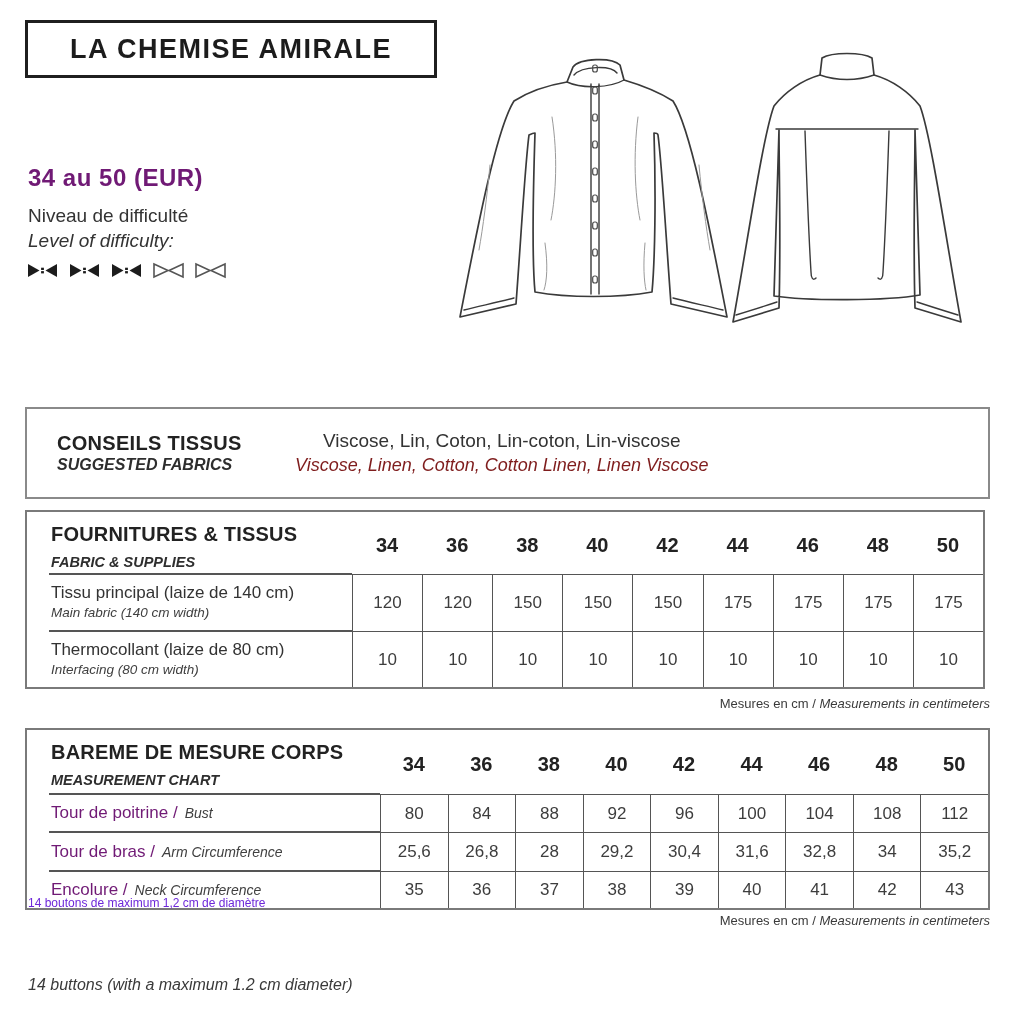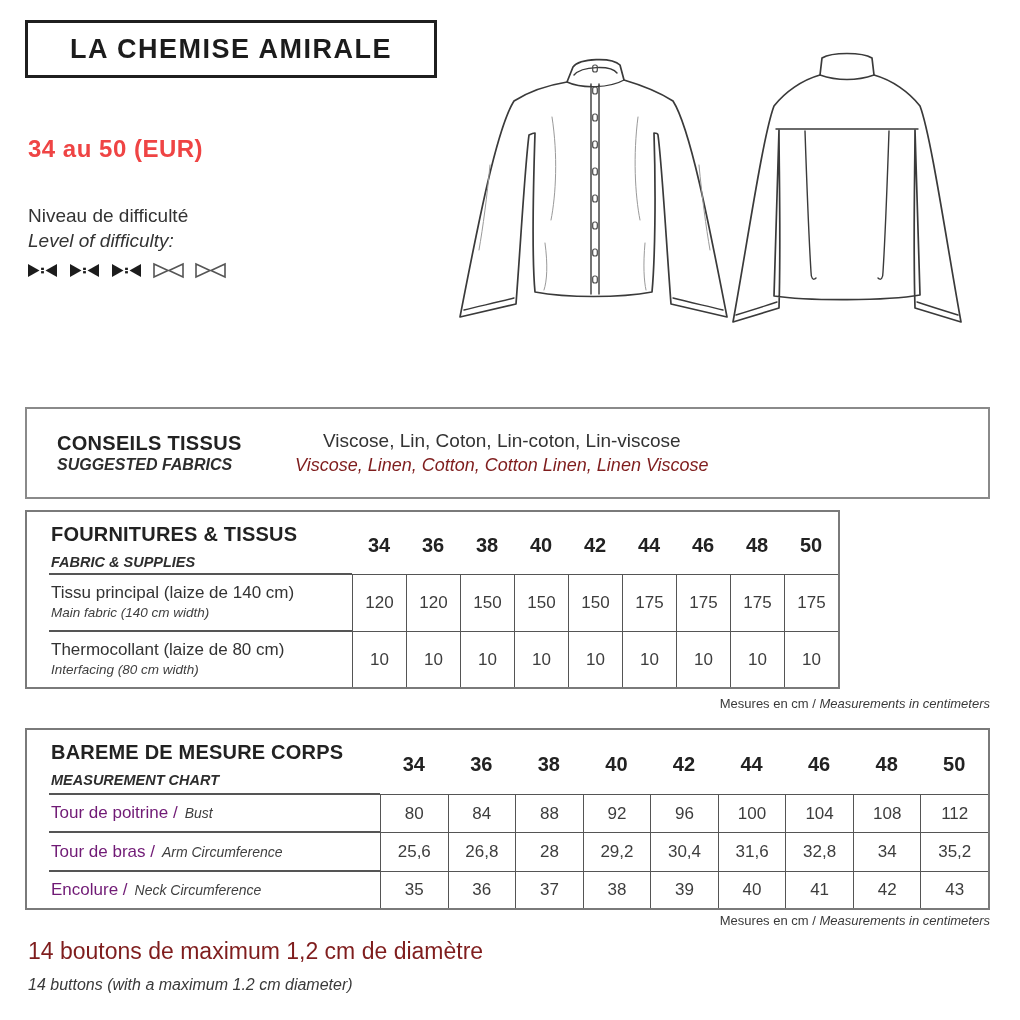--- a/index.html
+++ b/index.html
@@ -18,21 +18,21 @@
     left:25px; top:20px; width:412px; height:58px;
     border:3px solid #1f1f1f;
     display:flex; align-items:center; justify-content:center;
   }
   .title-box span {
     font-size:27px; font-weight:bold; letter-spacing:1.5px; color:#1c1c1c;
     white-space:nowrap;
   }
 
   
-  .size-range { left:28px; top:135px; font-size:24px; font-weight:bold; color:#ef4444; letter-spacing:0.5px; }
+  .size-range { left:28px; top:164px; font-size:24px; font-weight:bold; color:#701a75; letter-spacing:0.5px; }
   .diff-fr { left:28px; top:205px; font-size:19px; color:#333; }
   .diff-en { left:28px; top:230px; font-size:19px; font-style:italic; color:#333; }
   .bows { left:27px; top:261px; display:flex; gap:11px; align-items:center; }
   .bow { display:block; }
 
   
   .front-svg { left:452px; top:45px; }
   .back-svg  { left:727px; top:50px; }
   svg { background:transparent; }
 
@@ -45,21 +45,21 @@
   .fabric-label { width:268px; padding-left:30px; }
   .fabric-label .fr { font-size:20px; font-weight:bold; color:#222; letter-spacing:0.3px; }
   .fabric-label .en { font-size:16px; font-weight:bold; font-style:italic; color:#2e2e2e; margin-top:1px; }
   .fabric-vals .fr { font-size:19px; color:#333;text-align:center; }
   .fabric-vals .en { font-size:18px; font-style:italic; color:#7f1d1d; margin-top:3px; }
 
   
   .grid-table {
     background:#fff; border:2px solid #7a7a7a; display:grid;
   }
-  .t1 { left:25px; top:510px; width:815px;
+  .t1 { left:25px; top:510px; width:960px;
         grid-template-columns:325px repeat(9,1fr);
         grid-template-rows:62px 57px 56px; }
   .t2 { left:25px; top:728px; width:965px;
         grid-template-columns:353px repeat(9,1fr);
         grid-template-rows:64px 38px 39px 37px; }
   .flat { display:contents; }
   .th-label { padding:11px 0 0 24px; }
   .th-title { font-size:20px; font-weight:bold; color:#222; letter-spacing:0.2px; }
   .th-sub   { font-size:14.5px; font-weight:bold; font-style:italic; color:#2e2e2e; margin-top:8px; }
   .size-cell {
@@ -82,21 +82,21 @@
     display:flex; align-items:center; justify-content:center;
     font-size:17px; color:#3d3d3d;
     border-left:1.5px solid #555; border-top:1.5px solid #555;
   }
 
   
   .units-note { right:30px; font-size:13px; color:#3a3a3a; text-align:right; }
   .units-note .it { font-style:italic; }
   .note1 { top:696px; }
   .note2 { top:913px; }
-  .footer-fr { left:28px; top:938px; font-size:23px; color:#7f1d1d; }
+  .footer-fr { left:28px; top:896px; font-size:12px; color:#6d28d9; }
   .footer-en { left:28px; top:976px; font-size:16px; font-style:italic; color:#3a3a3a; }
 
   
   .outline  { fill:#ffffff; stroke:#3a3a3a; stroke-width:1.7; stroke-linejoin:round; }
   .detail   { fill:none; stroke:#3a3a3a; stroke-width:1.4; stroke-linecap:round; }
   .wrinkle  { fill:none; stroke:#9a9a9a; stroke-width:1;   stroke-linecap:round; }
   .buttonhole { fill:none; stroke:#4a4a4a; stroke-width:1.2; }
 </style>
 </head>
 <body>

